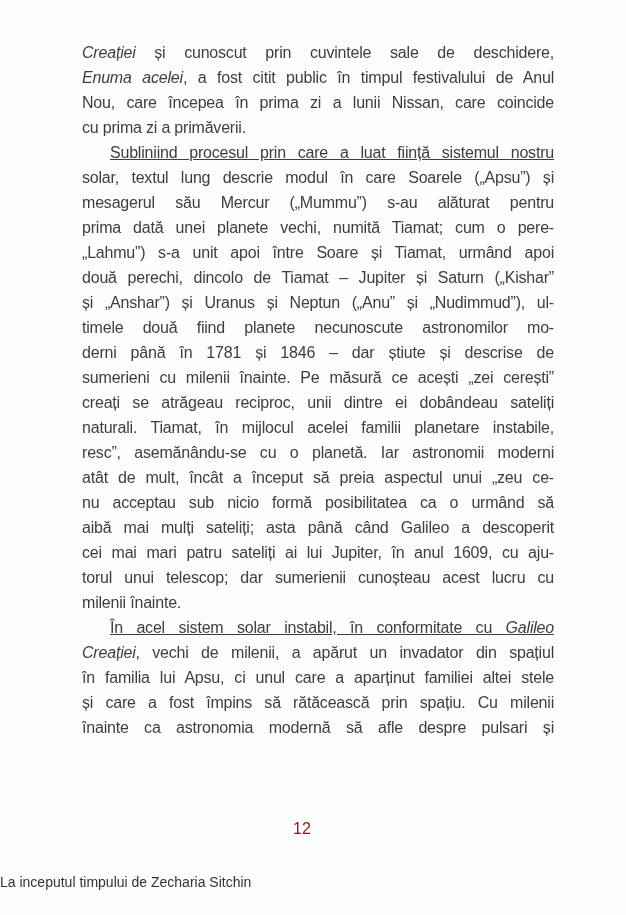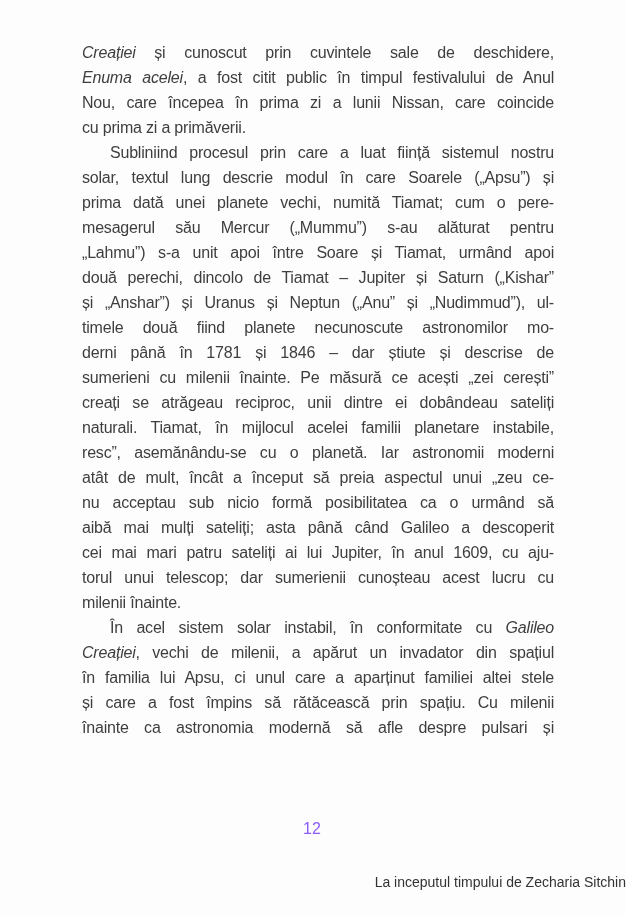--- a/index.html
+++ b/index.html
@@ -28,57 +28,57 @@
   .line {
     font-size: 16px;
     letter-spacing: -0.2px;
     line-height: 25px;
     height: 25px;
     text-align: justify;
     overflow: hidden;
     color: #3e3e3e;
   }
   .line.just { text-align-last: justify; }
-  .line.indent { text-indent: 28px; }
+  .line.indent { text-indent: 28px; text-decoration: underline; }
   .line i { font-style: italic; }
   .page-number {
     position: absolute;
-    left: 76px;
+    left: 66px;
     top: 820px;
     width: 472px;
     text-align: center;
     font-size: 16px;
-    color: #8b5cf6;
+    color: #7f1d1d;
   }
   .page-footer {
     position: absolute;
     left: 0;
     top: 874px;
     width: 626px;
-    text-align: right;
+    text-align: left;
     font-size: 14px;
     color: #333333;
   }
 </style>
 </head>
 <body>
 
 <div class="book-page">
   <div class="text-block">
       <div class="para">
         <div class="line just"><i>Creației</i><span> și cunoscut prin cuvintele sale de deschidere,</span></div>
         <div class="line just"><i>Enuma acelei</i><span>, a fost citit public în timpul festivalului de Anul</span></div>
         <div class="line just"><span>Nou, care începea în prima zi a lunii Nissan, care coincide</span></div>
         <div class="line"><span>cu prima zi a primăverii.</span></div>
       </div>
       <div class="para">
         <div class="line just indent"><span>Subliniind procesul prin care a luat ființă sistemul nostru</span></div>
         <div class="line just"><span>solar, textul lung descrie modul în care Soarele („Apsu”) și</span></div>
+        <div class="line just"><span>mesagerul său Mercur („Mummu”) s-au alăturat pentru</span></div>
         <div class="line just"><span>prima dată unei planete vechi, numită Tiamat; cum o pere-</span></div>
-        <div class="line just"><span>mesagerul său Mercur („Mummu”) s-au alăturat pentru</span></div>
         <div class="line just"><span>„Lahmu”) s-a unit apoi între Soare și Tiamat, urmând apoi</span></div>
         <div class="line just"><span>două perechi, dincolo de Tiamat – Jupiter și Saturn („Kishar”</span></div>
         <div class="line just"><span>și „Anshar”) și Uranus și Neptun („Anu” și „Nudimmud”), ul-</span></div>
         <div class="line just"><span>timele două fiind planete necunoscute astronomilor mo-</span></div>
         <div class="line just"><span>derni până în 1781 și 1846 – dar știute și descrise de</span></div>
         <div class="line just"><span>sumerieni cu milenii înainte. Pe măsură ce acești „zei cerești”</span></div>
         <div class="line just"><span>creați se atrăgeau reciproc, unii dintre ei dobândeau sateliți</span></div>
         <div class="line just"><span>naturali. Tiamat, în mijlocul acelei familii planetare instabile,</span></div>
         <div class="line just"><span>resc”, asemănându-se cu o planetă. Iar astronomii moderni</span></div>
         <div class="line just"><span>atât de mult, încât a început să preia aspectul unui „zeu ce-</span></div>

